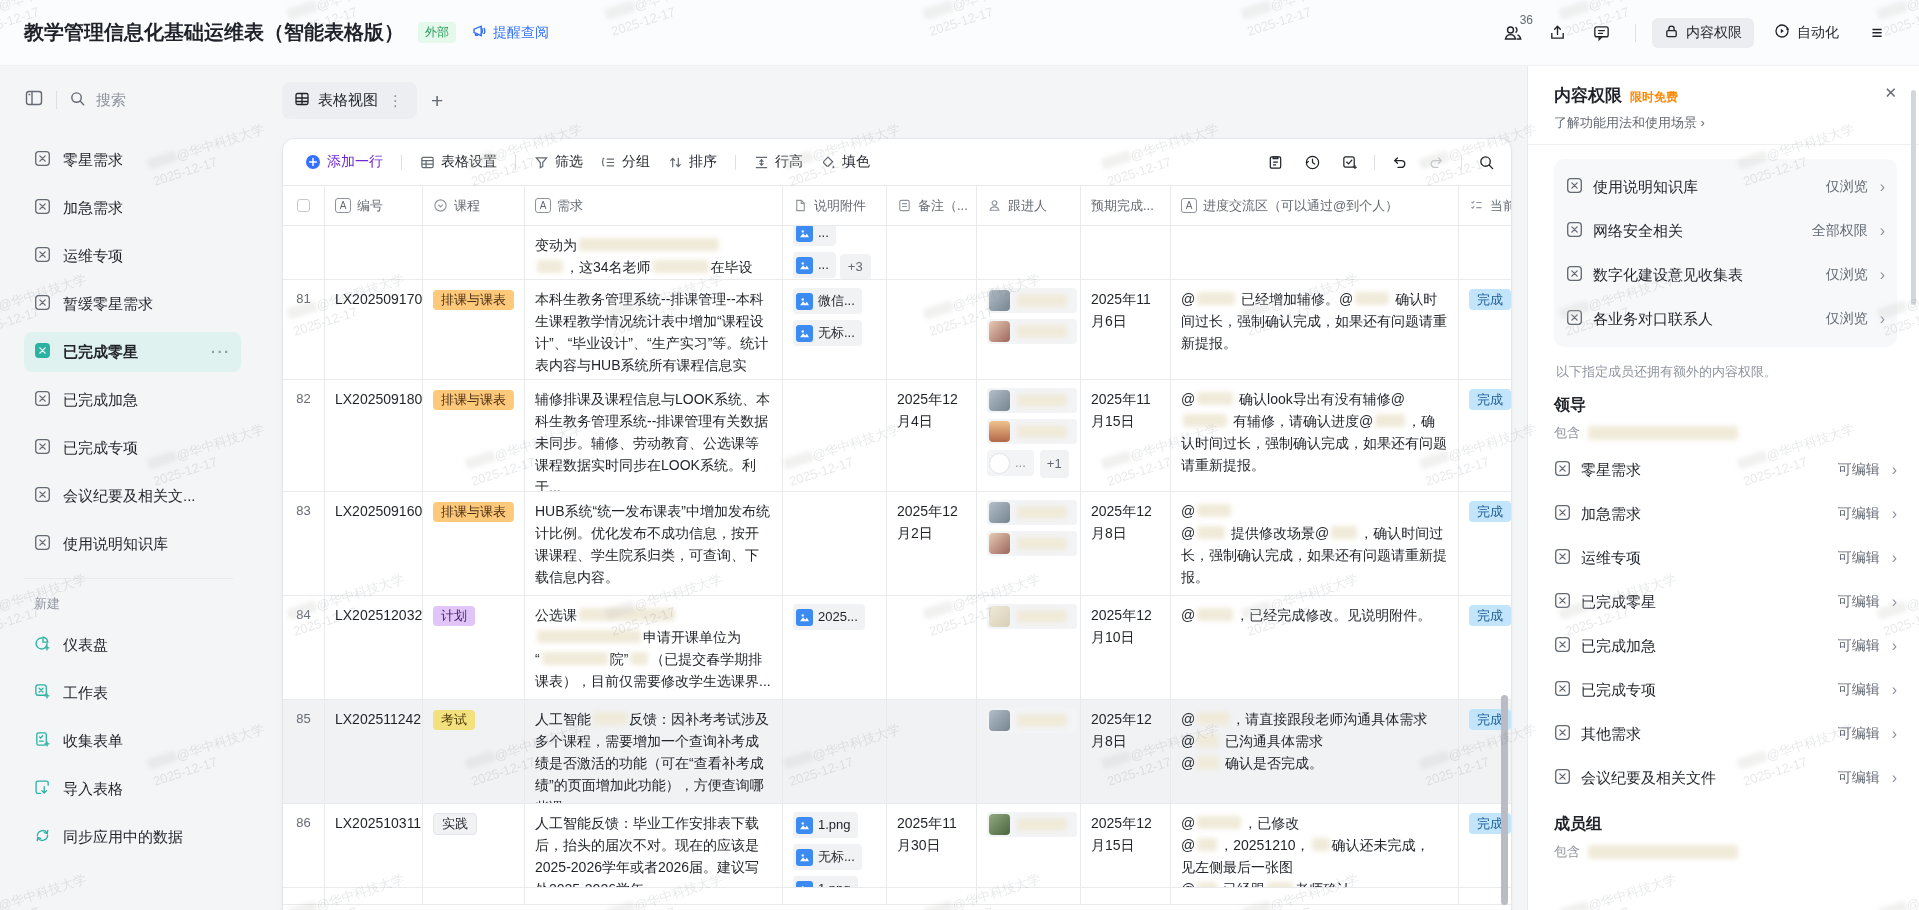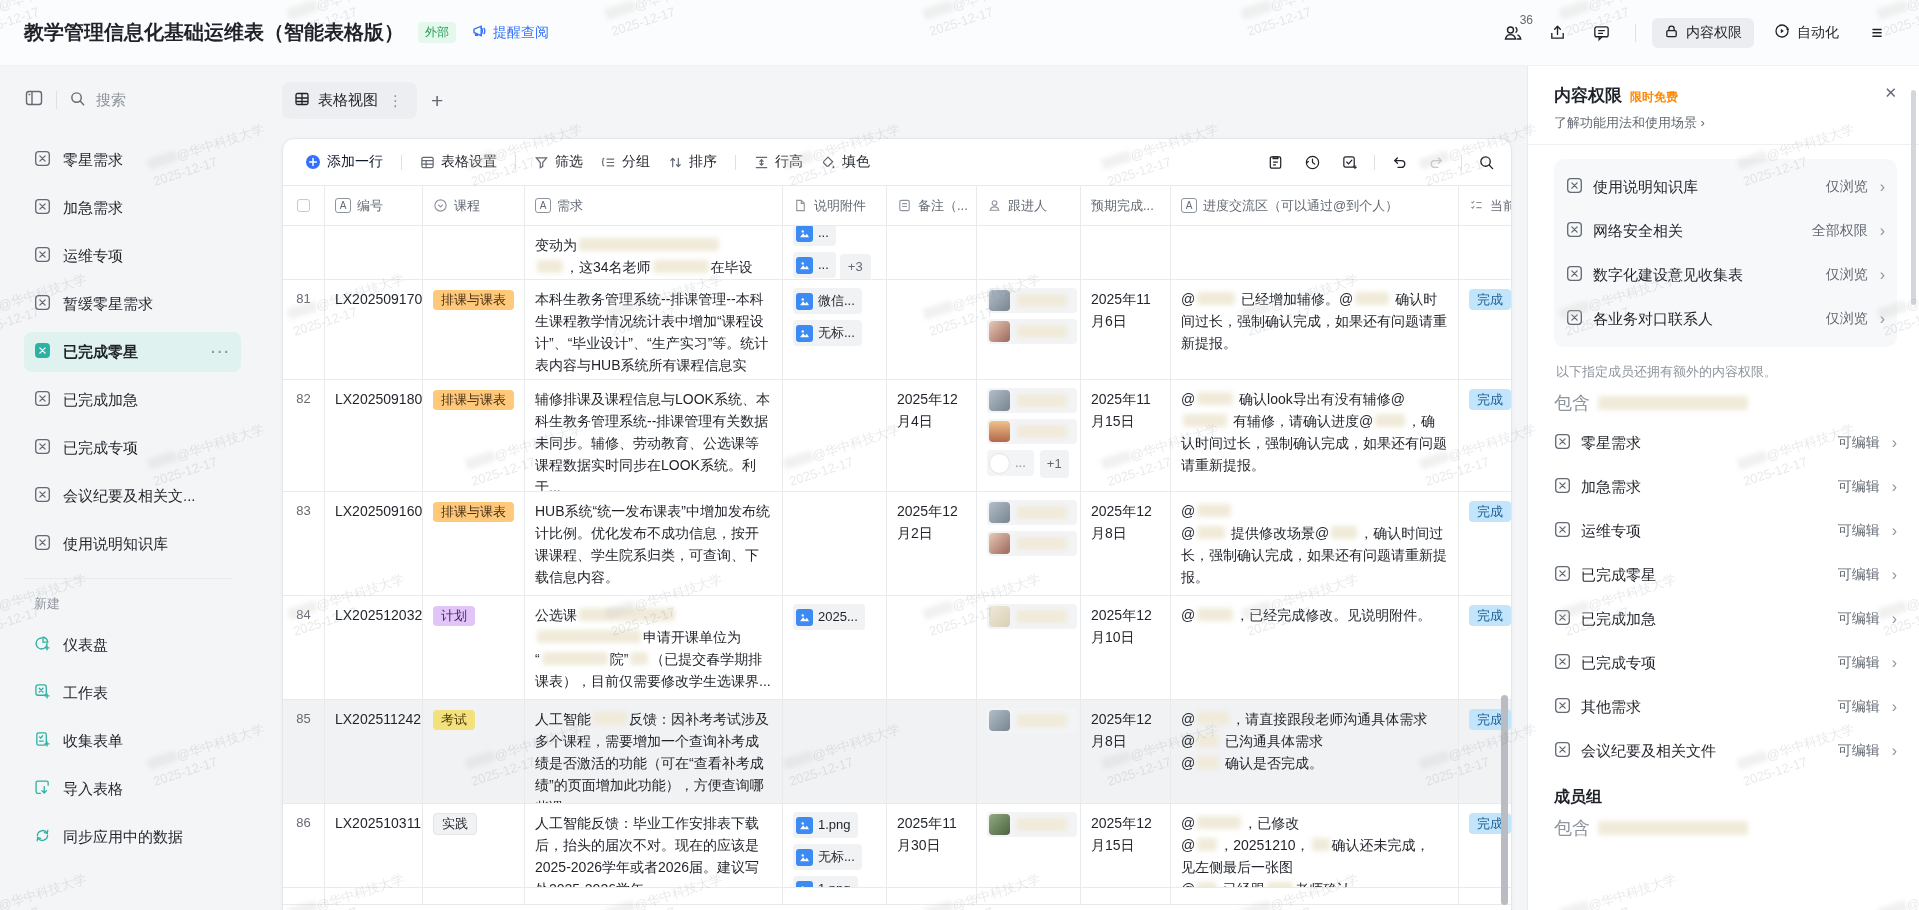--- a/index.html
+++ b/index.html
@@ -43,21 +43,21 @@
 
   
   .viewbar { display:flex; align-items:center; margin:16px 0 0 31px; gap:14px; }
   .view-tab { display:flex; align-items:center; gap:8px; background:#eceef1; border-radius:8px; height:37px; padding:0 12px; font-size:15px; cursor:pointer; }
   .view-tab .vdots { color:#8f959e; font-size:15px; padding:0 2px; }
   .view-add { color:#646a73; font-size:21px; cursor:pointer; line-height:1; }
 
   .card { position:absolute; left:31px; top:72px; width:1230px; height:900px; background:#fff; border:1px solid #e4e6e9; border-radius:12px 12px 0 0; box-shadow:0 1px 4px rgba(31,35,41,.04); overflow:hidden; }
   .toolbar { height:46px; display:flex; align-items:center; padding:0 16px 0 22px; gap:18px; font-size:14px; color:#1f2329; }
   .tl-item { display:flex; align-items:center; gap:6px; cursor:pointer; }
-  .tl-item.blue { color:#0f172a; }
+  .tl-item.blue { color:#6d28d9; }
   .tl-sep { width:1px; height:15px; background:#dee0e3; }
   .tl-right { margin-left:auto; display:flex; align-items:center; gap:20px; }
   .tl-right .tl-sep { margin:0 -4px; }
 
   
   .tbl { border-top:1px solid #e8eaec; }
   .trow, .thead { display:grid; grid-template-columns:42px 98px 102px 258px 104px 90px 104px 90px 288px 70px; }
   .thead { height:40px; }
   .th { display:flex; align-items:center; gap:6px; padding:0 10px; font-size:13px; color:#646a73; border-right:1px solid #e8eaec; border-bottom:1px solid #e8eaec; overflow:hidden; white-space:nowrap; }
   .th:first-child { justify-content:center; padding:0; }
@@ -93,21 +93,21 @@
   .rp-sub { margin-top:7px; font-size:13px; color:#646a73; cursor:pointer; }
   .rp-divider { height:1px; background:#eff0f2; }
   .rp-body { padding:14px 22px 0 26px; }
   .rp-cardbox { background:#f7f8fa; border-radius:10px; padding:6px 12px; }
   .rp-item { display:flex; align-items:center; gap:10px; height:44px; font-size:15px; cursor:pointer; }
   .rp-item .lbl { flex:1; white-space:nowrap; overflow:hidden; }
   .rp-perm { font-size:14px; color:#646a73; }
   .rp-chev { color:#8f959e; font-size:16px; margin-left:2px; }
   .rp-note { font-size:13px; color:#8f959e; margin:16px 2px 10px; }
   .rp-group-name { font-size:16px; font-weight:700; margin-top:14px; }
-  .rp-contains { font-size:18px; color:#8f959e; margin:8px 0 6px; display:flex; align-items:center; gap:6px; }
+  .rp-contains { font-size:13px; color:#8f959e; margin:8px 0 6px; display:flex; align-items:center; gap:6px; }
   .rp-scroll { position:absolute; right:3px; top:24px; width:5px; height:215px; border-radius:3px; background:#d3d6da; }
 
   svg { flex:none; }
 </style>
 </head>
 <body>
 
 <div id="wm-layer">
     <div class="wm" style="left: -30px; top: -12px;"><span class="wm-blur"></span>@华中科技大学<br>2025-12-17</div>
     <div class="wm" style="left: 288px; top: -12px;"><span class="wm-blur"></span>@华中科技大学<br>2025-12-17</div>
@@ -793,20 +793,21 @@
             <span><svg viewBox="0 0 18 18" width="17" height="17">
                 <rect x="1.8" y="1.8" width="14.4" height="14.4" rx="3.2" fill="none" stroke="#646a73" stroke-width="1.4"></rect>
                 <path d="M6.2 6.2l5.6 5.6M11.8 6.2l-5.6 5.6" stroke="#646a73" stroke-width="1.4" stroke-linecap="round"></path>
               </svg></span>
   <span class="lbl">各业务对口联系人</span>
   <span class="rp-perm">仅浏览</span>
   <span class="rp-chev">›</span>
           </div>
         </div>
         <div class="rp-note">以下指定成员还拥有额外的内容权限。</div>
+        <div class="rp-group-name">领导</div>
         <div class="rp-contains">
           <span>包含</span>
           <span class="blur" style="width:150px;height:14px"></span>
         </div>
         <div class="rp-item">
           <span><svg viewBox="0 0 18 18" width="17" height="17">
               <rect x="1.8" y="1.8" width="14.4" height="14.4" rx="3.2" fill="none" stroke="#646a73" stroke-width="1.4"></rect>
               <path d="M6.2 6.2l5.6 5.6M11.8 6.2l-5.6 5.6" stroke="#646a73" stroke-width="1.4" stroke-linecap="round"></path>
             </svg></span>
   <span class="lbl">零星需求</span>

